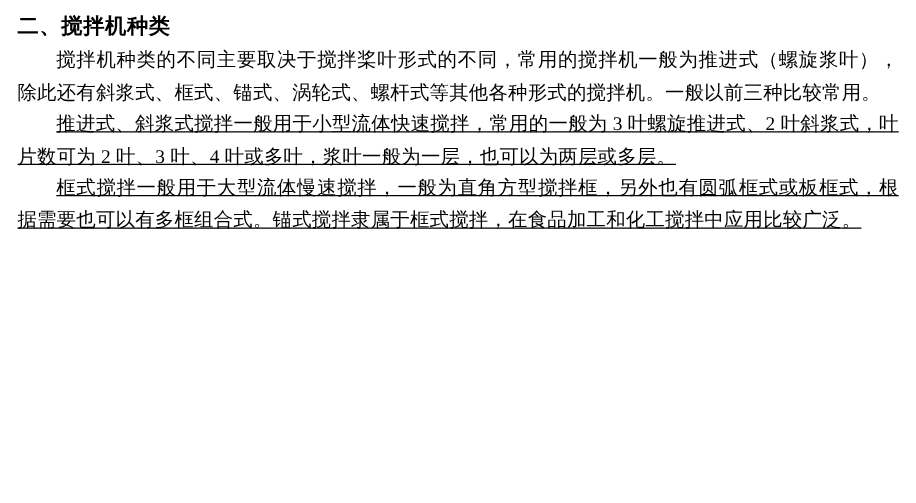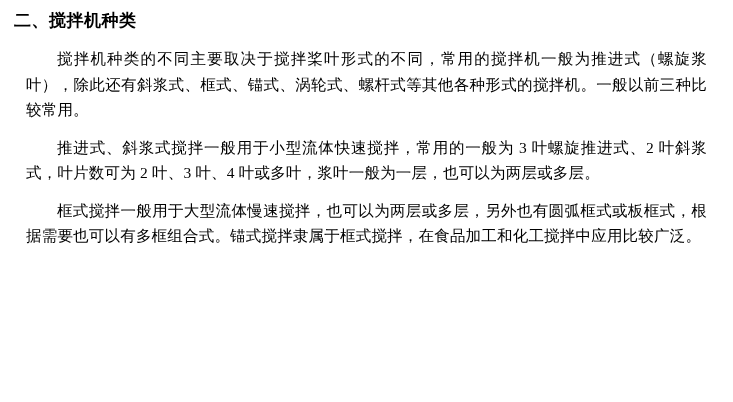--- a/index.html
+++ b/index.html
@@ -24,31 +24,32 @@
     font-family: "Liberation Sans", "DejaVu Sans", sans-serif;
     font-size: 17px;
     font-weight: bold;
     line-height: 26px;
     margin: 0 0 2px 0;
     letter-spacing: 0.5px;
   }
   .para {
     font-size: 15.5px;
     line-height: 25.5px;
-    margin: 12px;
+    margin: 0;
     text-align: justify;
     text-justify: inter-ideograph;
     text-indent: 2em;
     letter-spacing: 0.2px;
   }
   .para + .para {
     margin-top: 0px;
+    text-decoration: underline;
   }
 </style>
 </head>
 <body>
 
 <div class="page">
   <h2 class="heading">二、搅拌机种类</h2>
   <p class="para">搅拌机种类的不同主要取决于搅拌桨叶形式的不同，常用的搅拌机一般为推进式（螺旋浆叶），除此还有斜浆式、框式、锚式、涡轮式、螺杆式等其他各种形式的搅拌机。一般以前三种比较常用。</p>
   <p class="para">推进式、斜浆式搅拌一般用于小型流体快速搅拌，常用的一般为 3 叶螺旋推进式、2 叶斜浆式，叶片数可为 2 叶、3 叶、4 叶或多叶，浆叶一般为一层，也可以为两层或多层。</p>
-  <p class="para">框式搅拌一般用于大型流体慢速搅拌，也可以为两层或多层，另外也有圆弧框式或板框式，根据需要也可以有多框组合式。锚式搅拌隶属于框式搅拌，在食品加工和化工搅拌中应用比较广泛。</p>
+  <p class="para">框式搅拌一般用于大型流体慢速搅拌，一般为直角方型搅拌框，另外也有圆弧框式或板框式，根据需要也可以有多框组合式。锚式搅拌隶属于框式搅拌，在食品加工和化工搅拌中应用比较广泛。</p>
 </div>
 
 </body></html>

